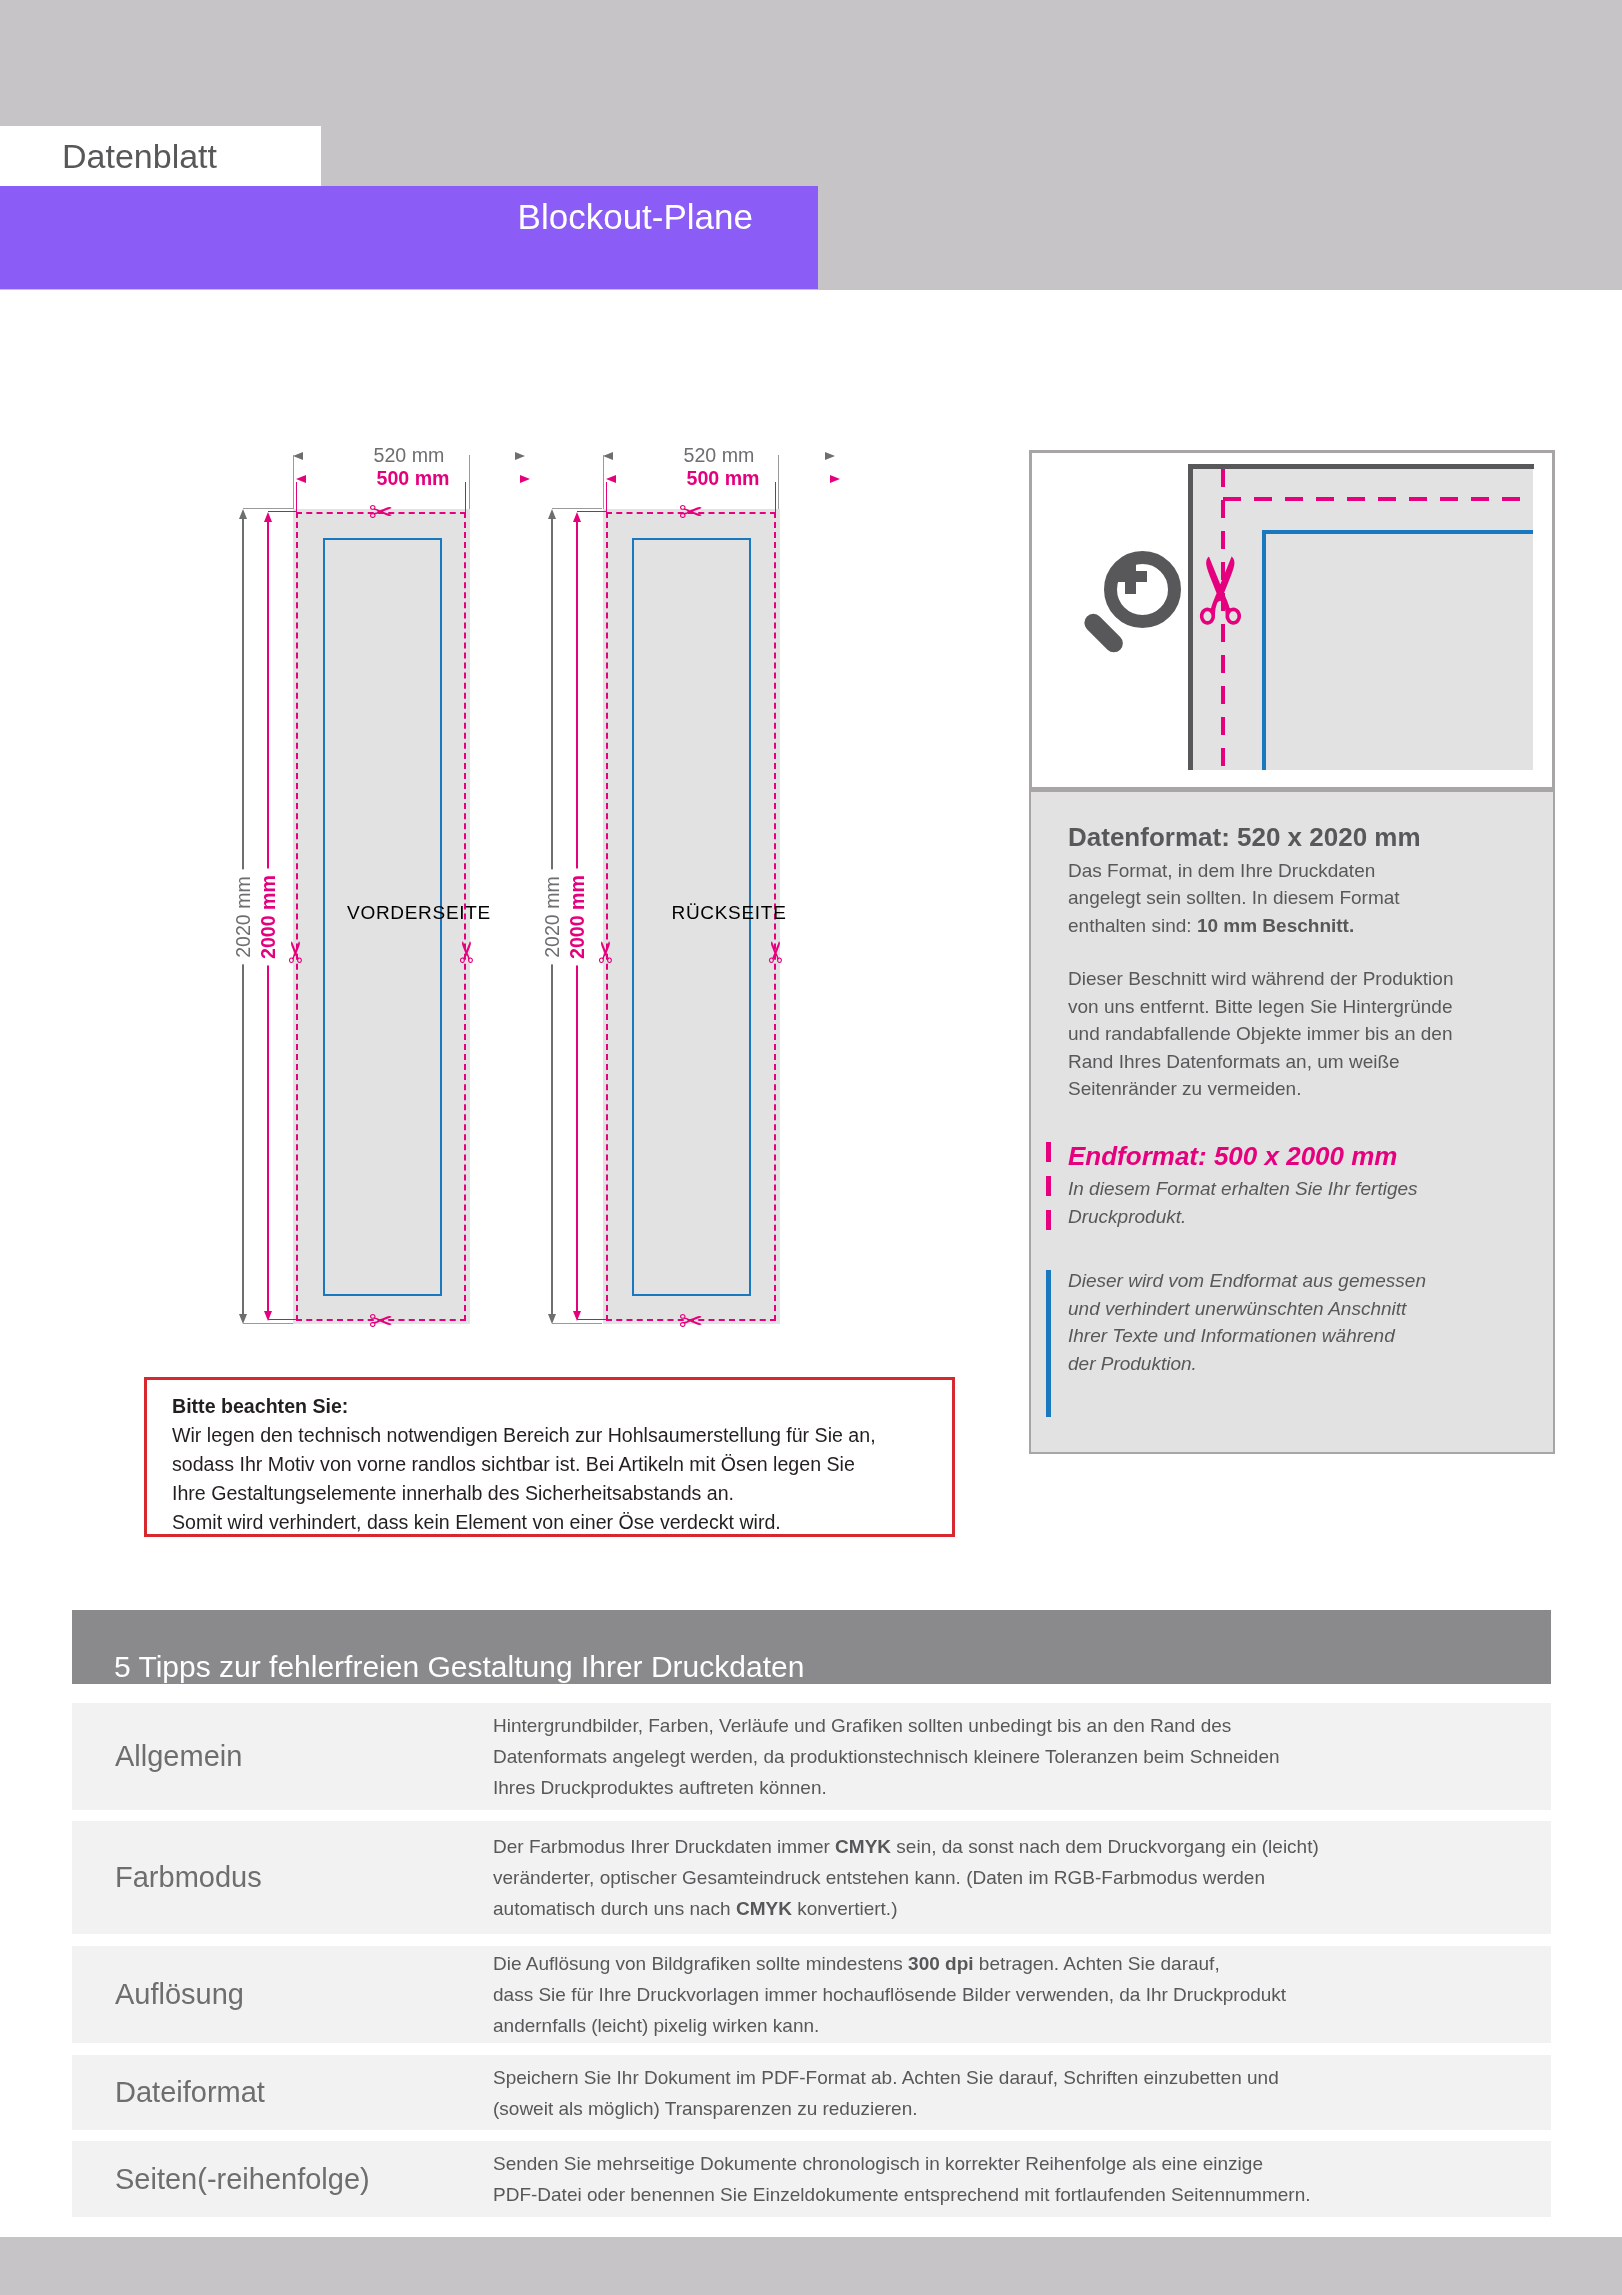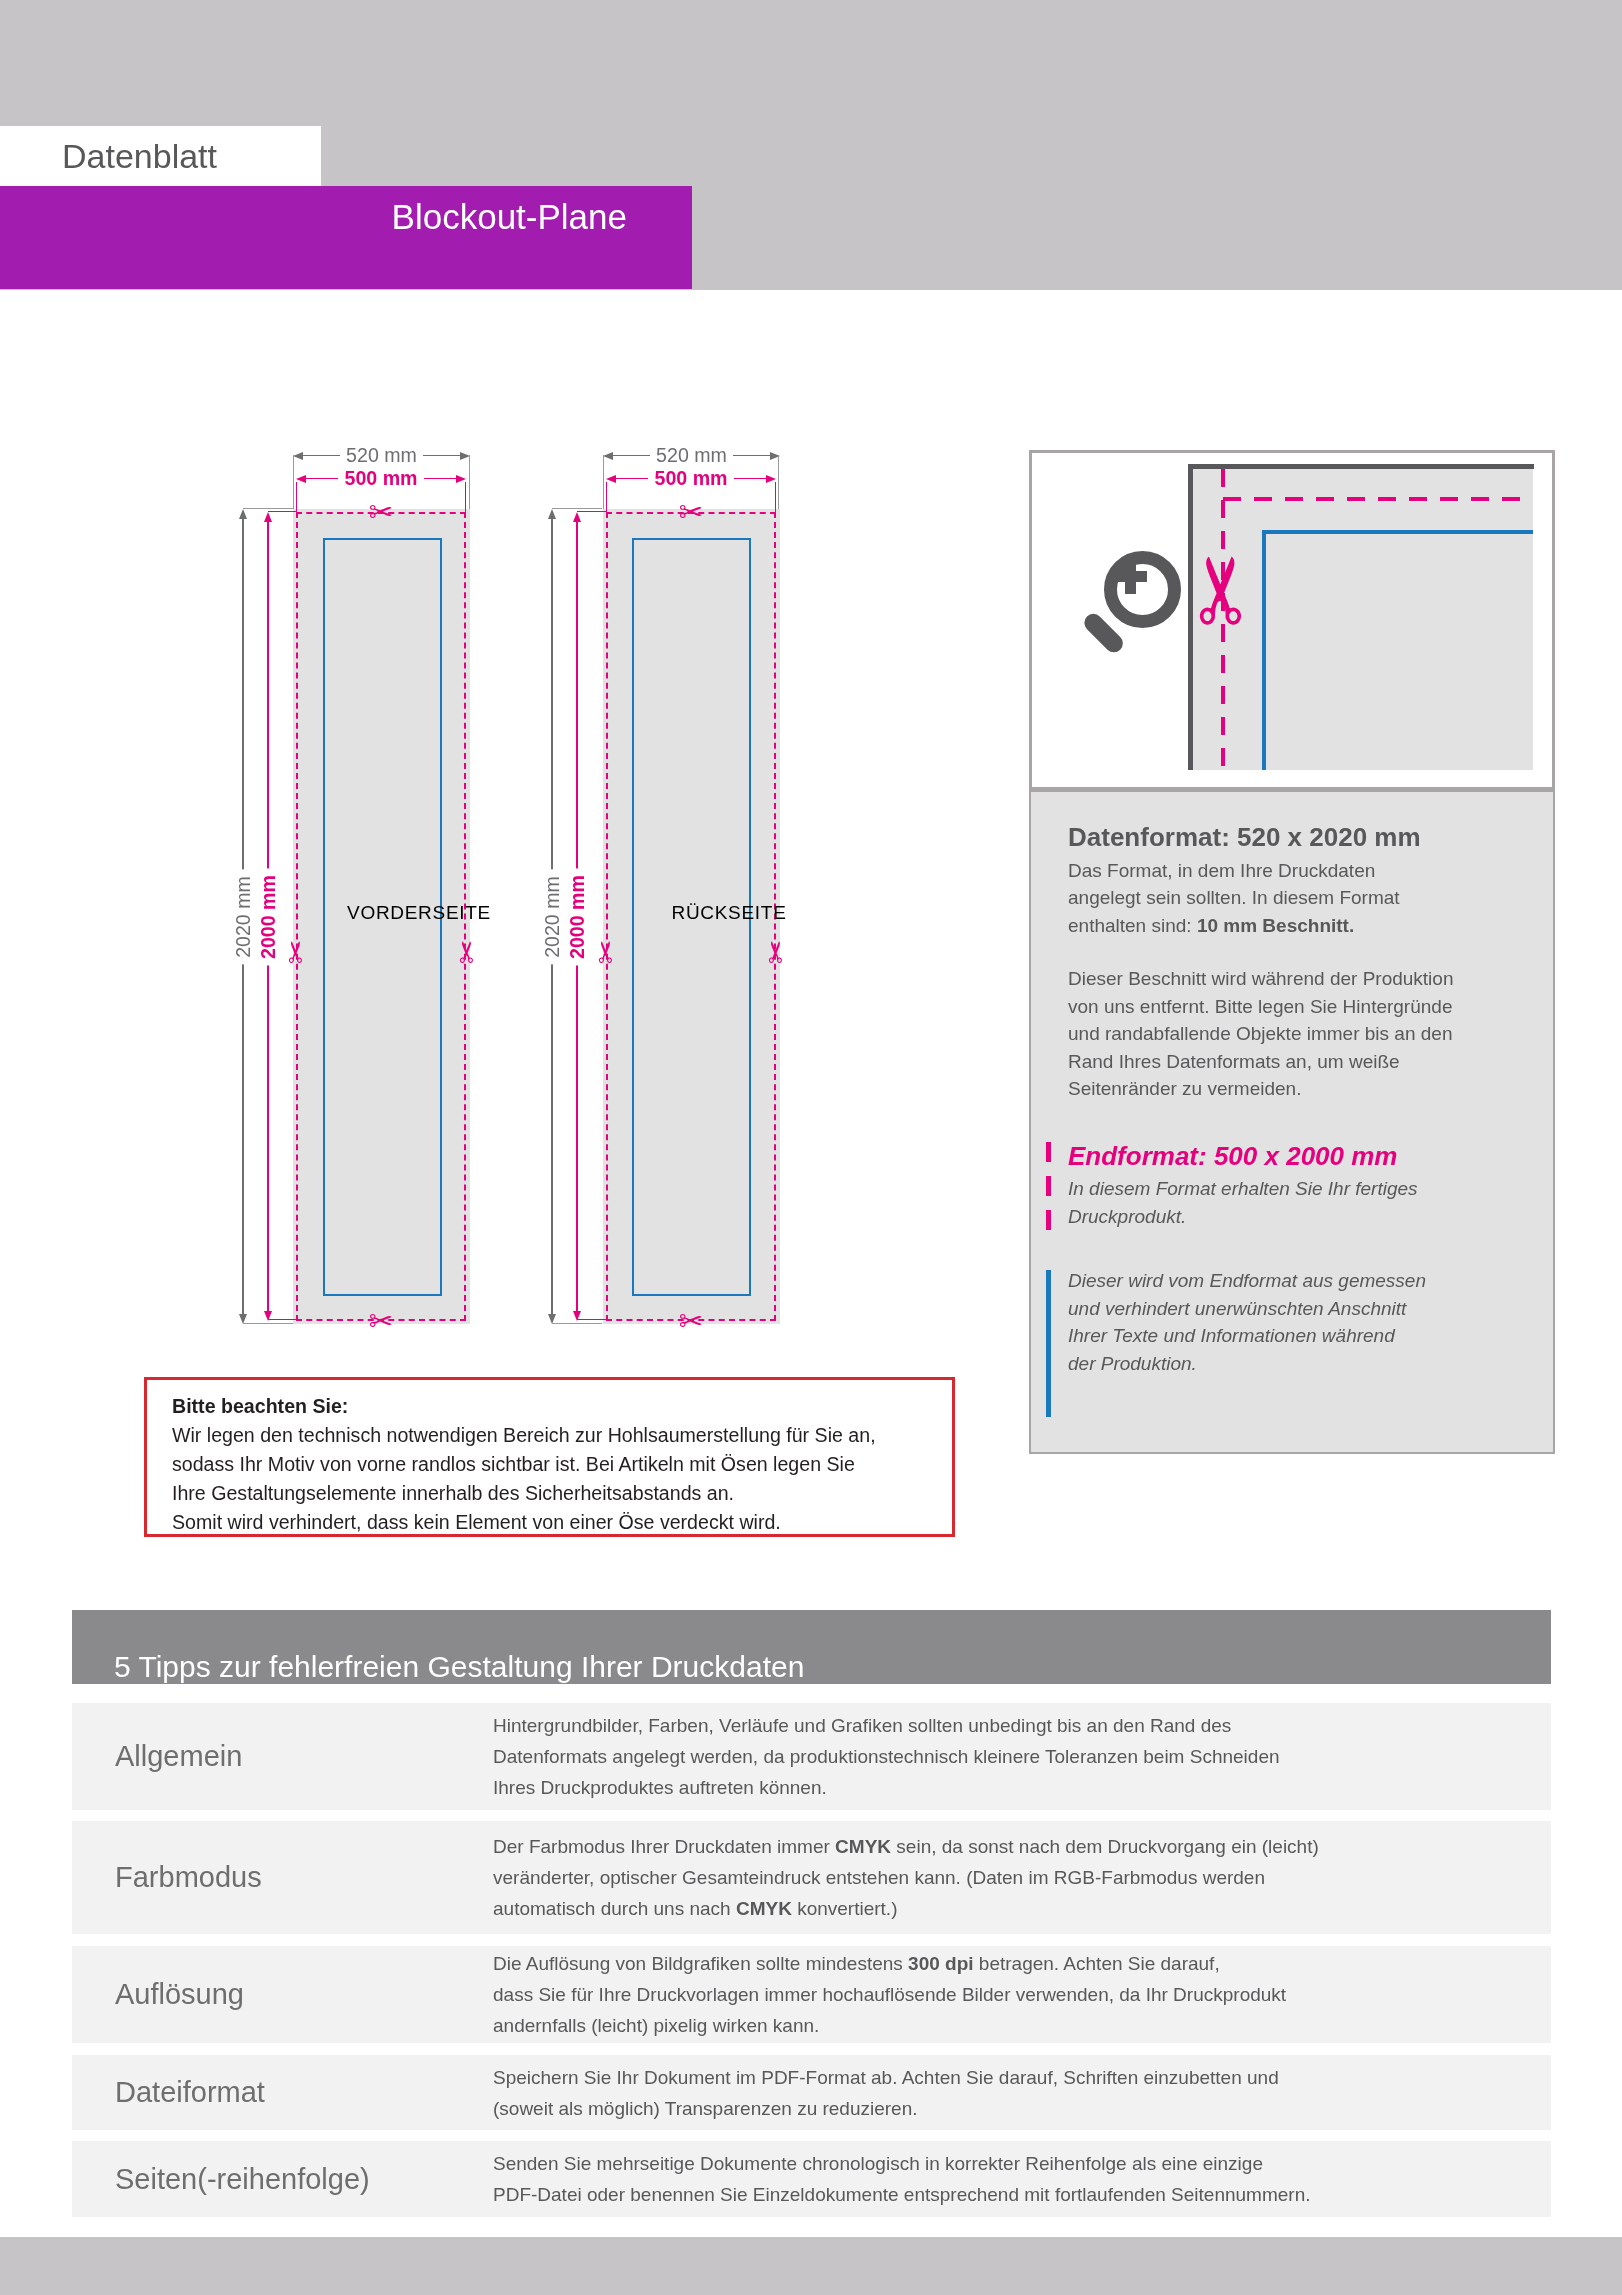--- a/index.html
+++ b/index.html
@@ -5,27 +5,27 @@
   html,body{margin:0;padding:0;}
   body{width:1623px;height:2295px;position:relative;background:#ffffff;
        font-family:"Liberation Sans",sans-serif;color:#58585a;}
   .abs{position:absolute;}
 
   
   .top-band{left:0;top:0;width:1623px;height:290px;background:#c6c4c6;}
   .datenblatt-box{left:0;top:126px;width:321px;height:60px;background:#ffffff;
       display:flex;align-items:center;}
   .datenblatt-box span{font-size:34px;color:#58585a;padding-left:62px;}
-  .title-banner{left:0;top:186px;width:692px;height:103px;background:#a21caf;
+  .title-banner{left:0;top:186px;width:818px;height:103px;background:#8b5cf6;
       color:#fff;text-align:right;padding-right:65px;box-sizing:border-box;}
   .title-banner .t1{font-size:35px;line-height:43px;margin-top:9.2px;}
   .title-banner .t2{font-size:25px;line-height:31px;}
 
   
-  .dimh{position:absolute;display:flex;align-items:center;height:13px;}
+  .dimh{position:absolute;display:flex;align-items:center;height:13px;gap:32px;}
   .dimh .ln{flex:1;height:1.3px;background:currentColor;}
   .dimh .lbl{padding:0 6.5px;font-size:19.6px;white-space:nowrap;}
   .dimh .ah-l{width:0;height:0;border-top:4.6px solid transparent;border-bottom:4.6px solid transparent;border-right:10.5px solid currentColor;}
   .dimh .ah-r{width:0;height:0;border-top:4.6px solid transparent;border-bottom:4.6px solid transparent;border-left:10.5px solid currentColor;}
   .c-gray{color:#6d6e70;}
   .c-mag{color:#e5007d;font-weight:bold;}
   .dimv{position:absolute;width:11.8px;display:flex;flex-direction:column;align-items:center;}
   .dimv .lnv{flex:1;width:1.3px;background:currentColor;}
   .dimv .av-u{width:0;height:0;border-left:4.6px solid transparent;border-right:4.6px solid transparent;border-bottom:10.5px solid currentColor;}
   .dimv .av-d{width:0;height:0;border-left:4.6px solid transparent;border-right:4.6px solid transparent;border-top:10.5px solid currentColor;}

